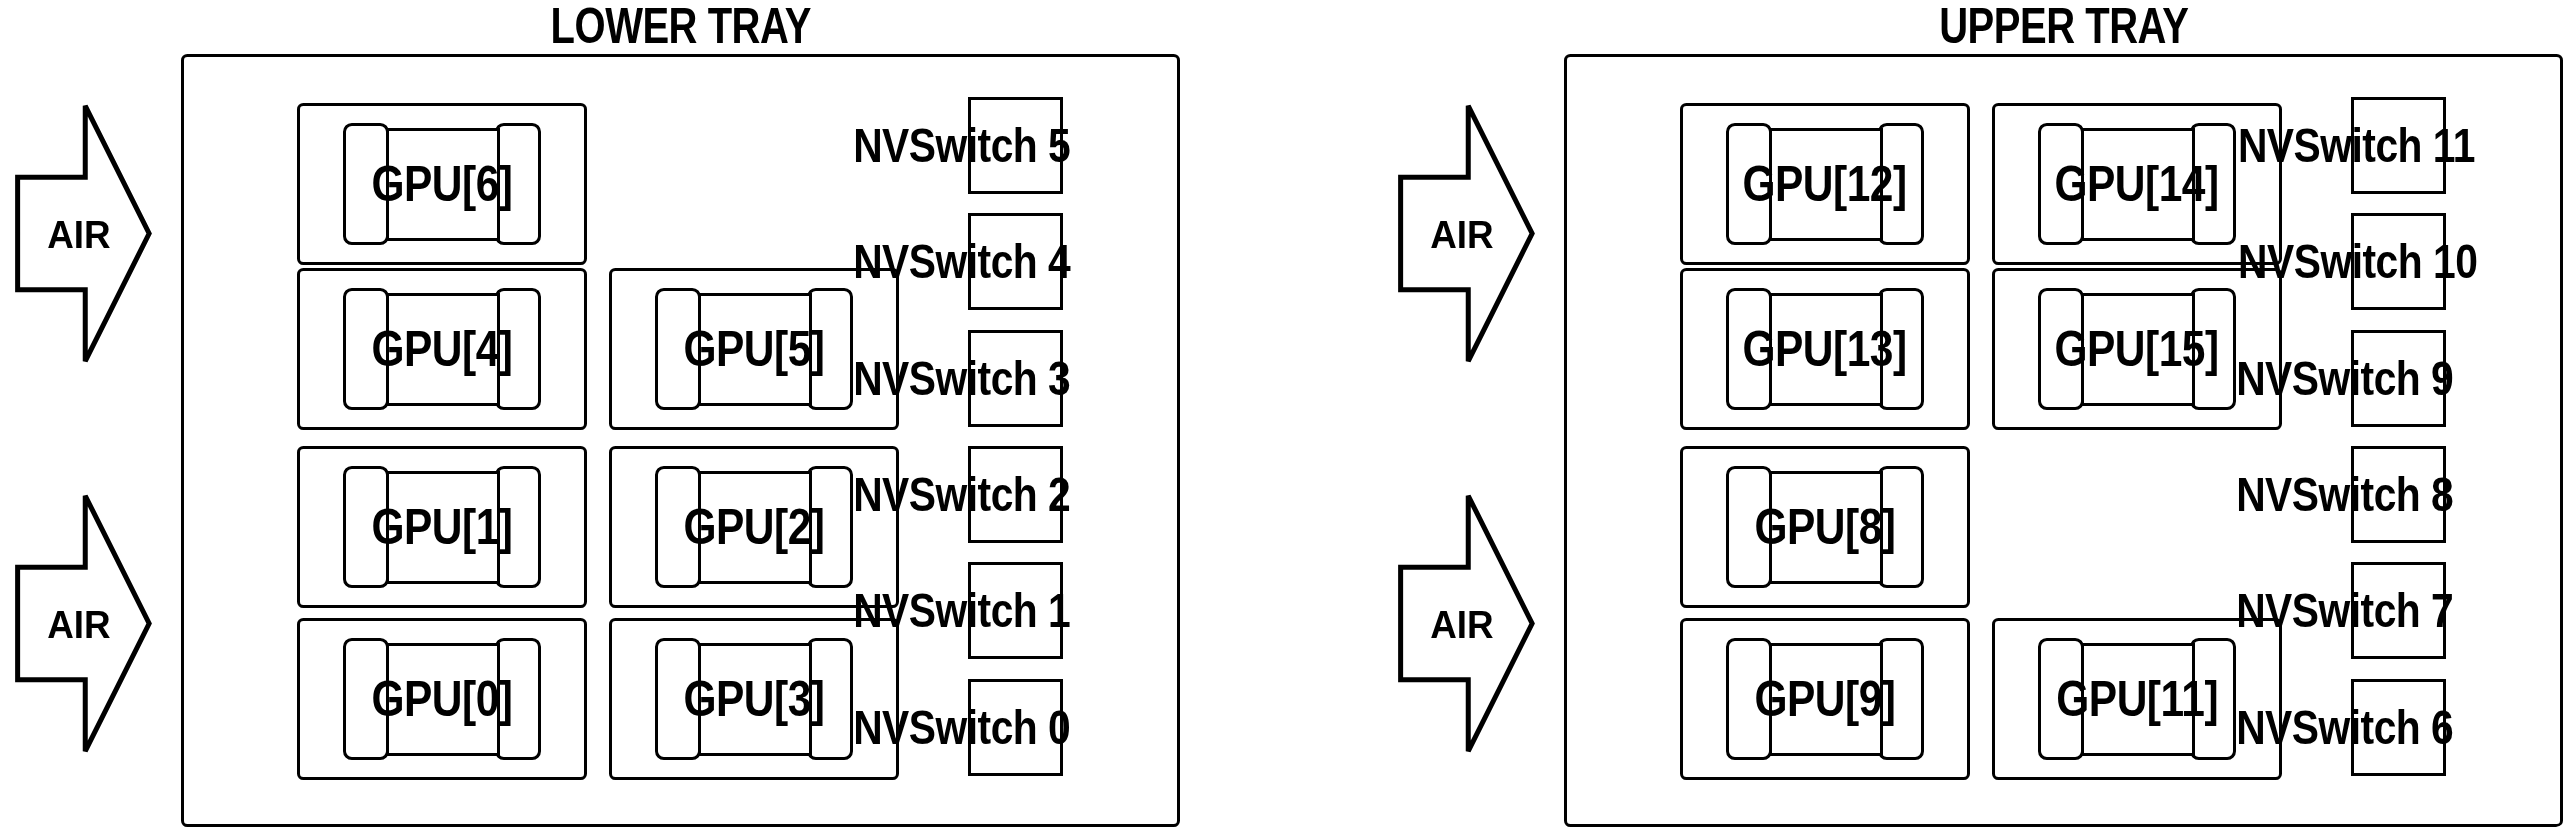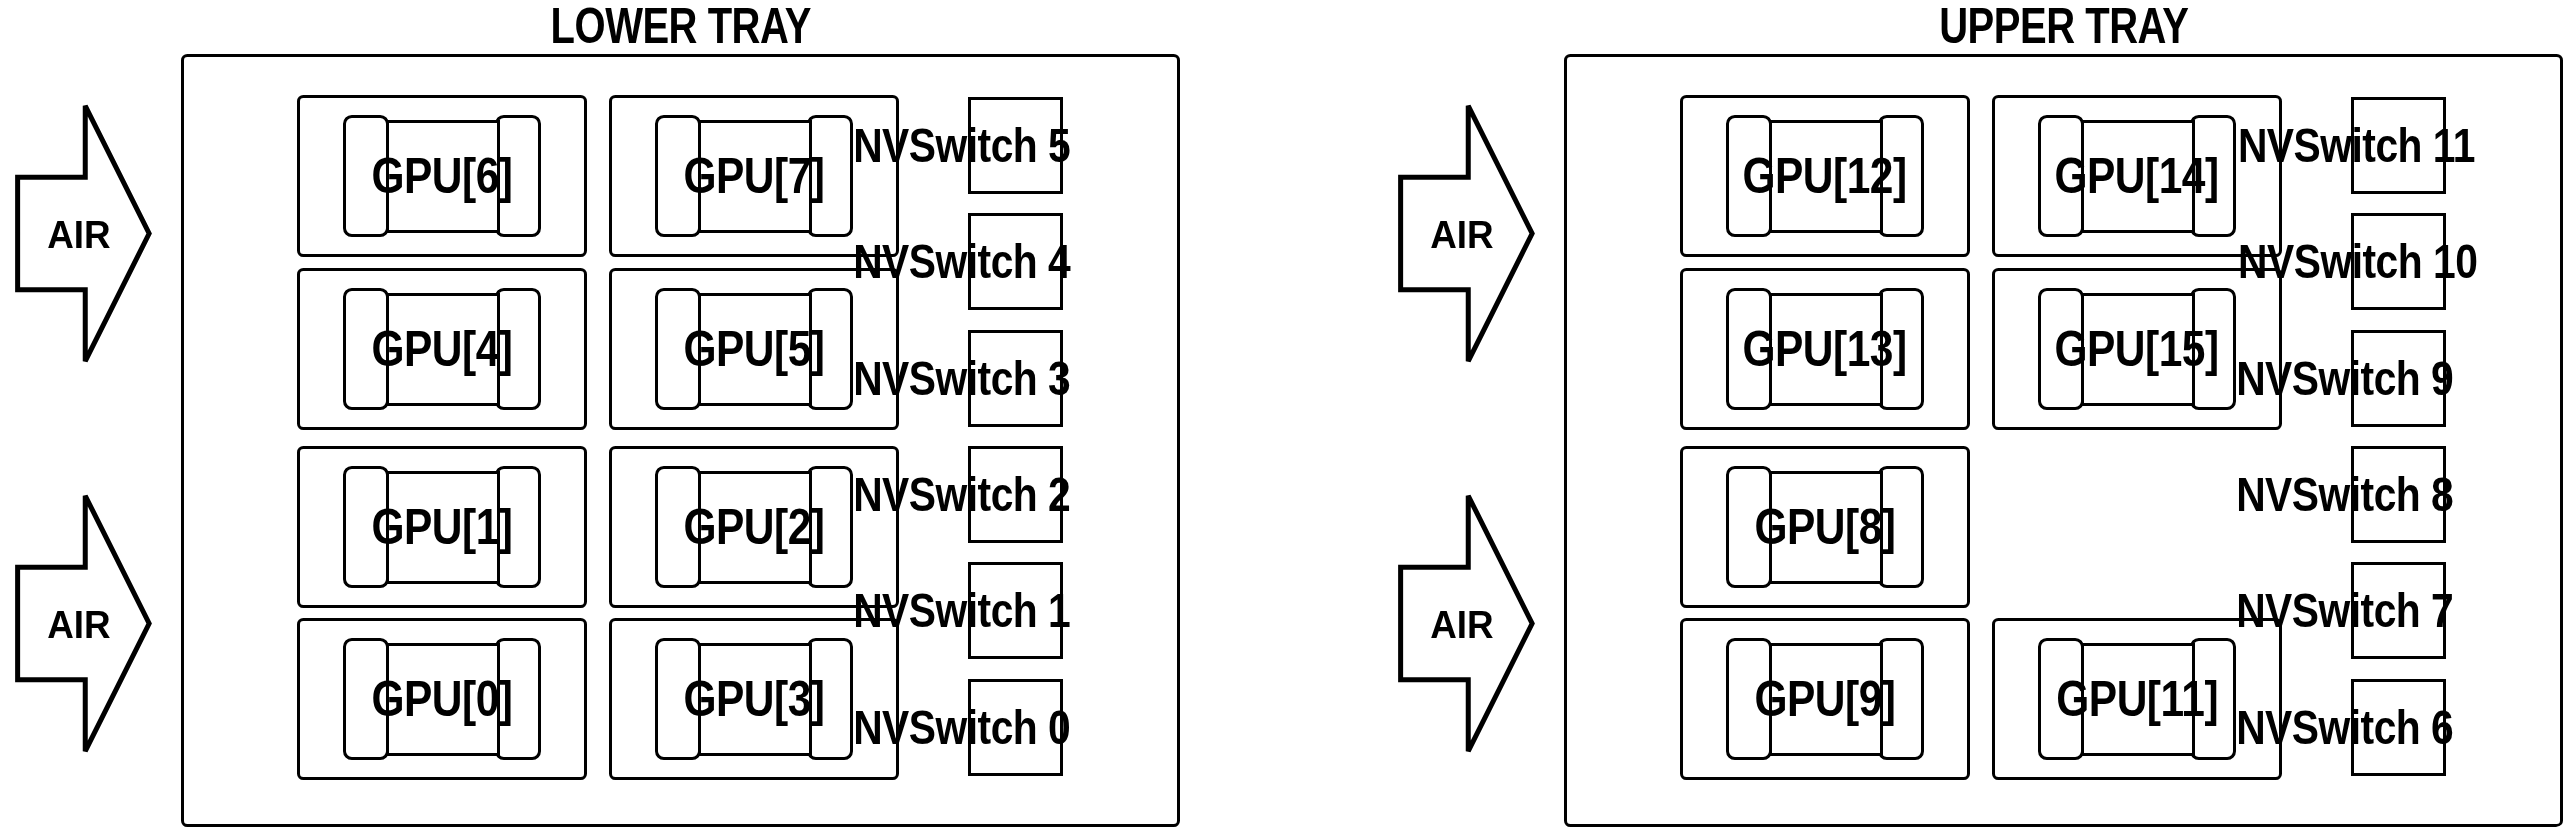--- a/index.html
+++ b/index.html
@@ -48,21 +48,21 @@
     fill:var(--line); text-anchor:middle; dominant-baseline:central;
   }
 
   
   .gpu {
     position:absolute; width:290px; height:162px;
     border:3.1px solid var(--line); border-radius:6.3px; background:var(--background);
   }
   .gpu.c1 { left:297px; }
   .gpu.c2 { left:609px; }
-  .gpu.r1 { top:95px; }
+  .gpu.r1 { top:103px; }
   .gpu.r2 { top:268px; }
   .gpu.r3 { top:446px; }
   .gpu.r4 { top:618px; }
   .rail {
     position:absolute; width:46px; height:122px; top:17px;
     border:3.1px solid var(--line); border-radius:8.8px; background:var(--background);
   }
   .rail-l { left:43px; }
   .rail-r { left:195px; }
   .die {
@@ -119,28 +119,20 @@
     </svg>
 
     <div class="gpu r1 c1">
       <span class="rail rail-l"></span>
       <span class="rail rail-r"></span>
       <span class="die"></span>
       <span class="gpu-label">
           <span class="cond-mid">GPU[6]</span>
         </span>
     </div>
-    <div class="gpu r1 c2">
-      <span class="rail rail-l"></span>
-      <span class="rail rail-r"></span>
-      <span class="die"></span>
-      <span class="gpu-label">
-          <span class="cond-mid">GPU[7]</span>
-        </span>
-    </div>
     <div class="gpu r2 c1">
       <span class="rail rail-l"></span>
       <span class="rail rail-r"></span>
       <span class="die"></span>
       <span class="gpu-label">
           <span class="cond-mid">GPU[4]</span>
         </span>
     </div>
     <div class="gpu r2 c2">
       <span class="rail rail-l"></span>

